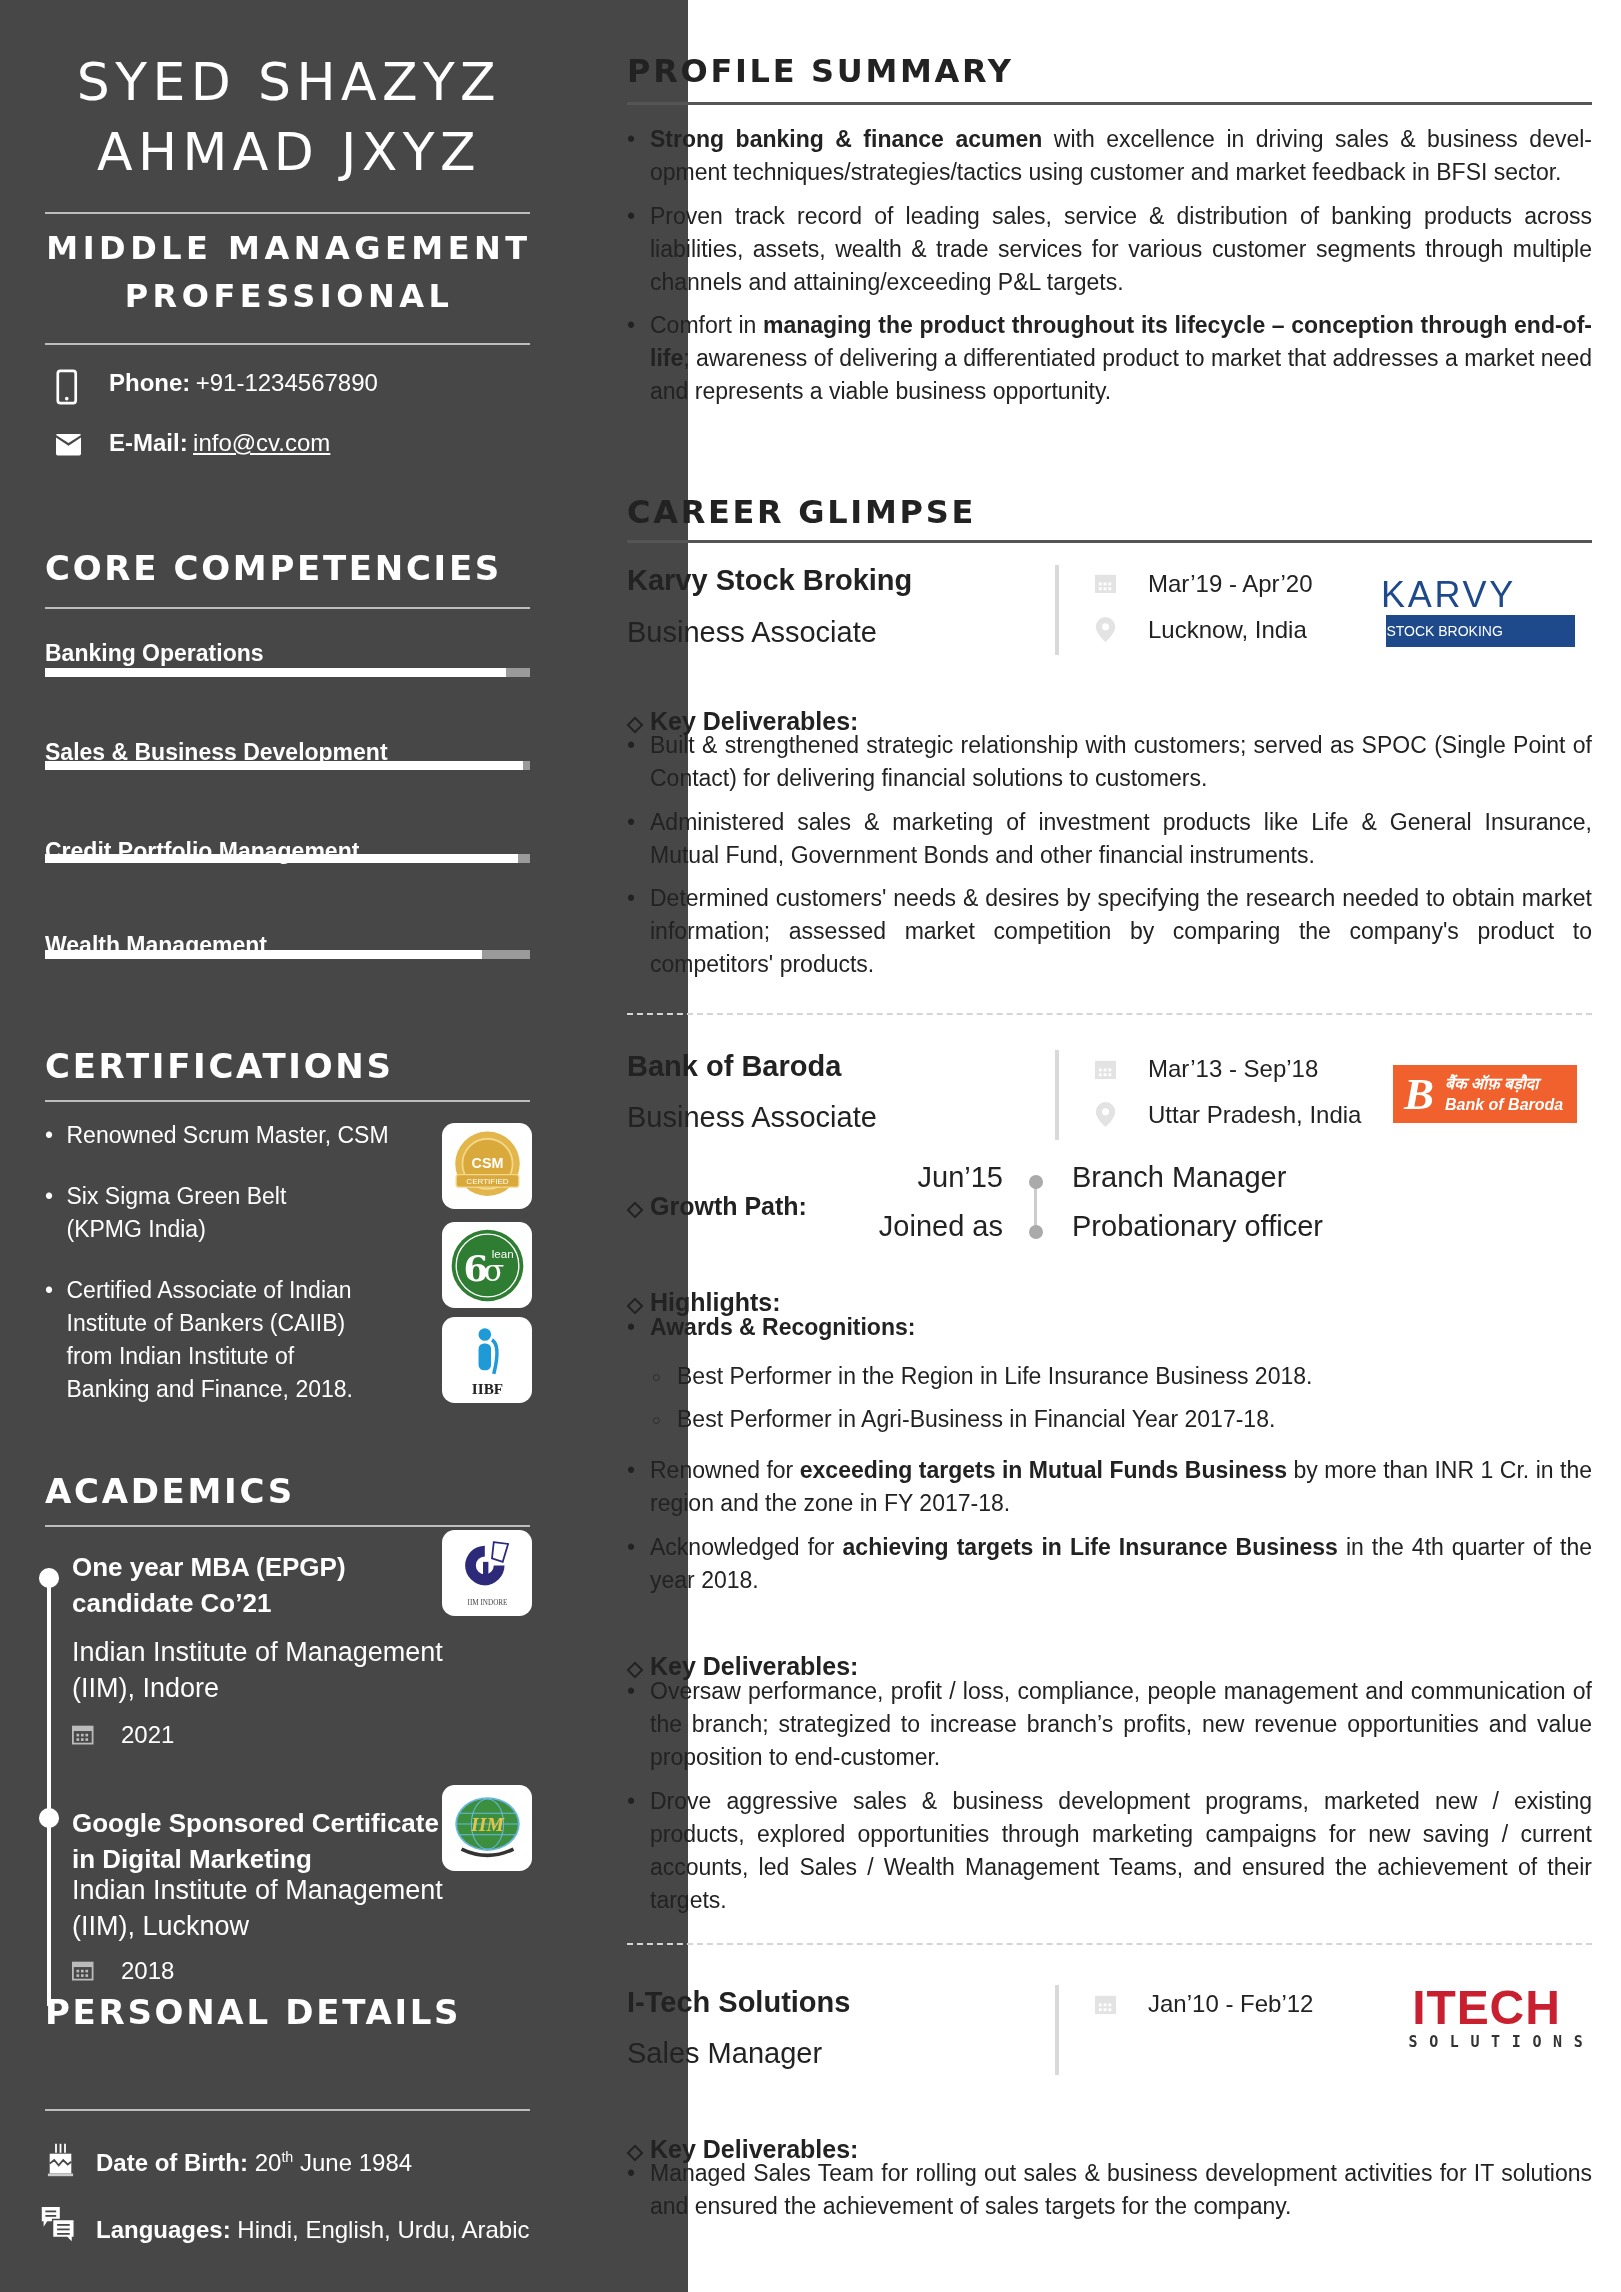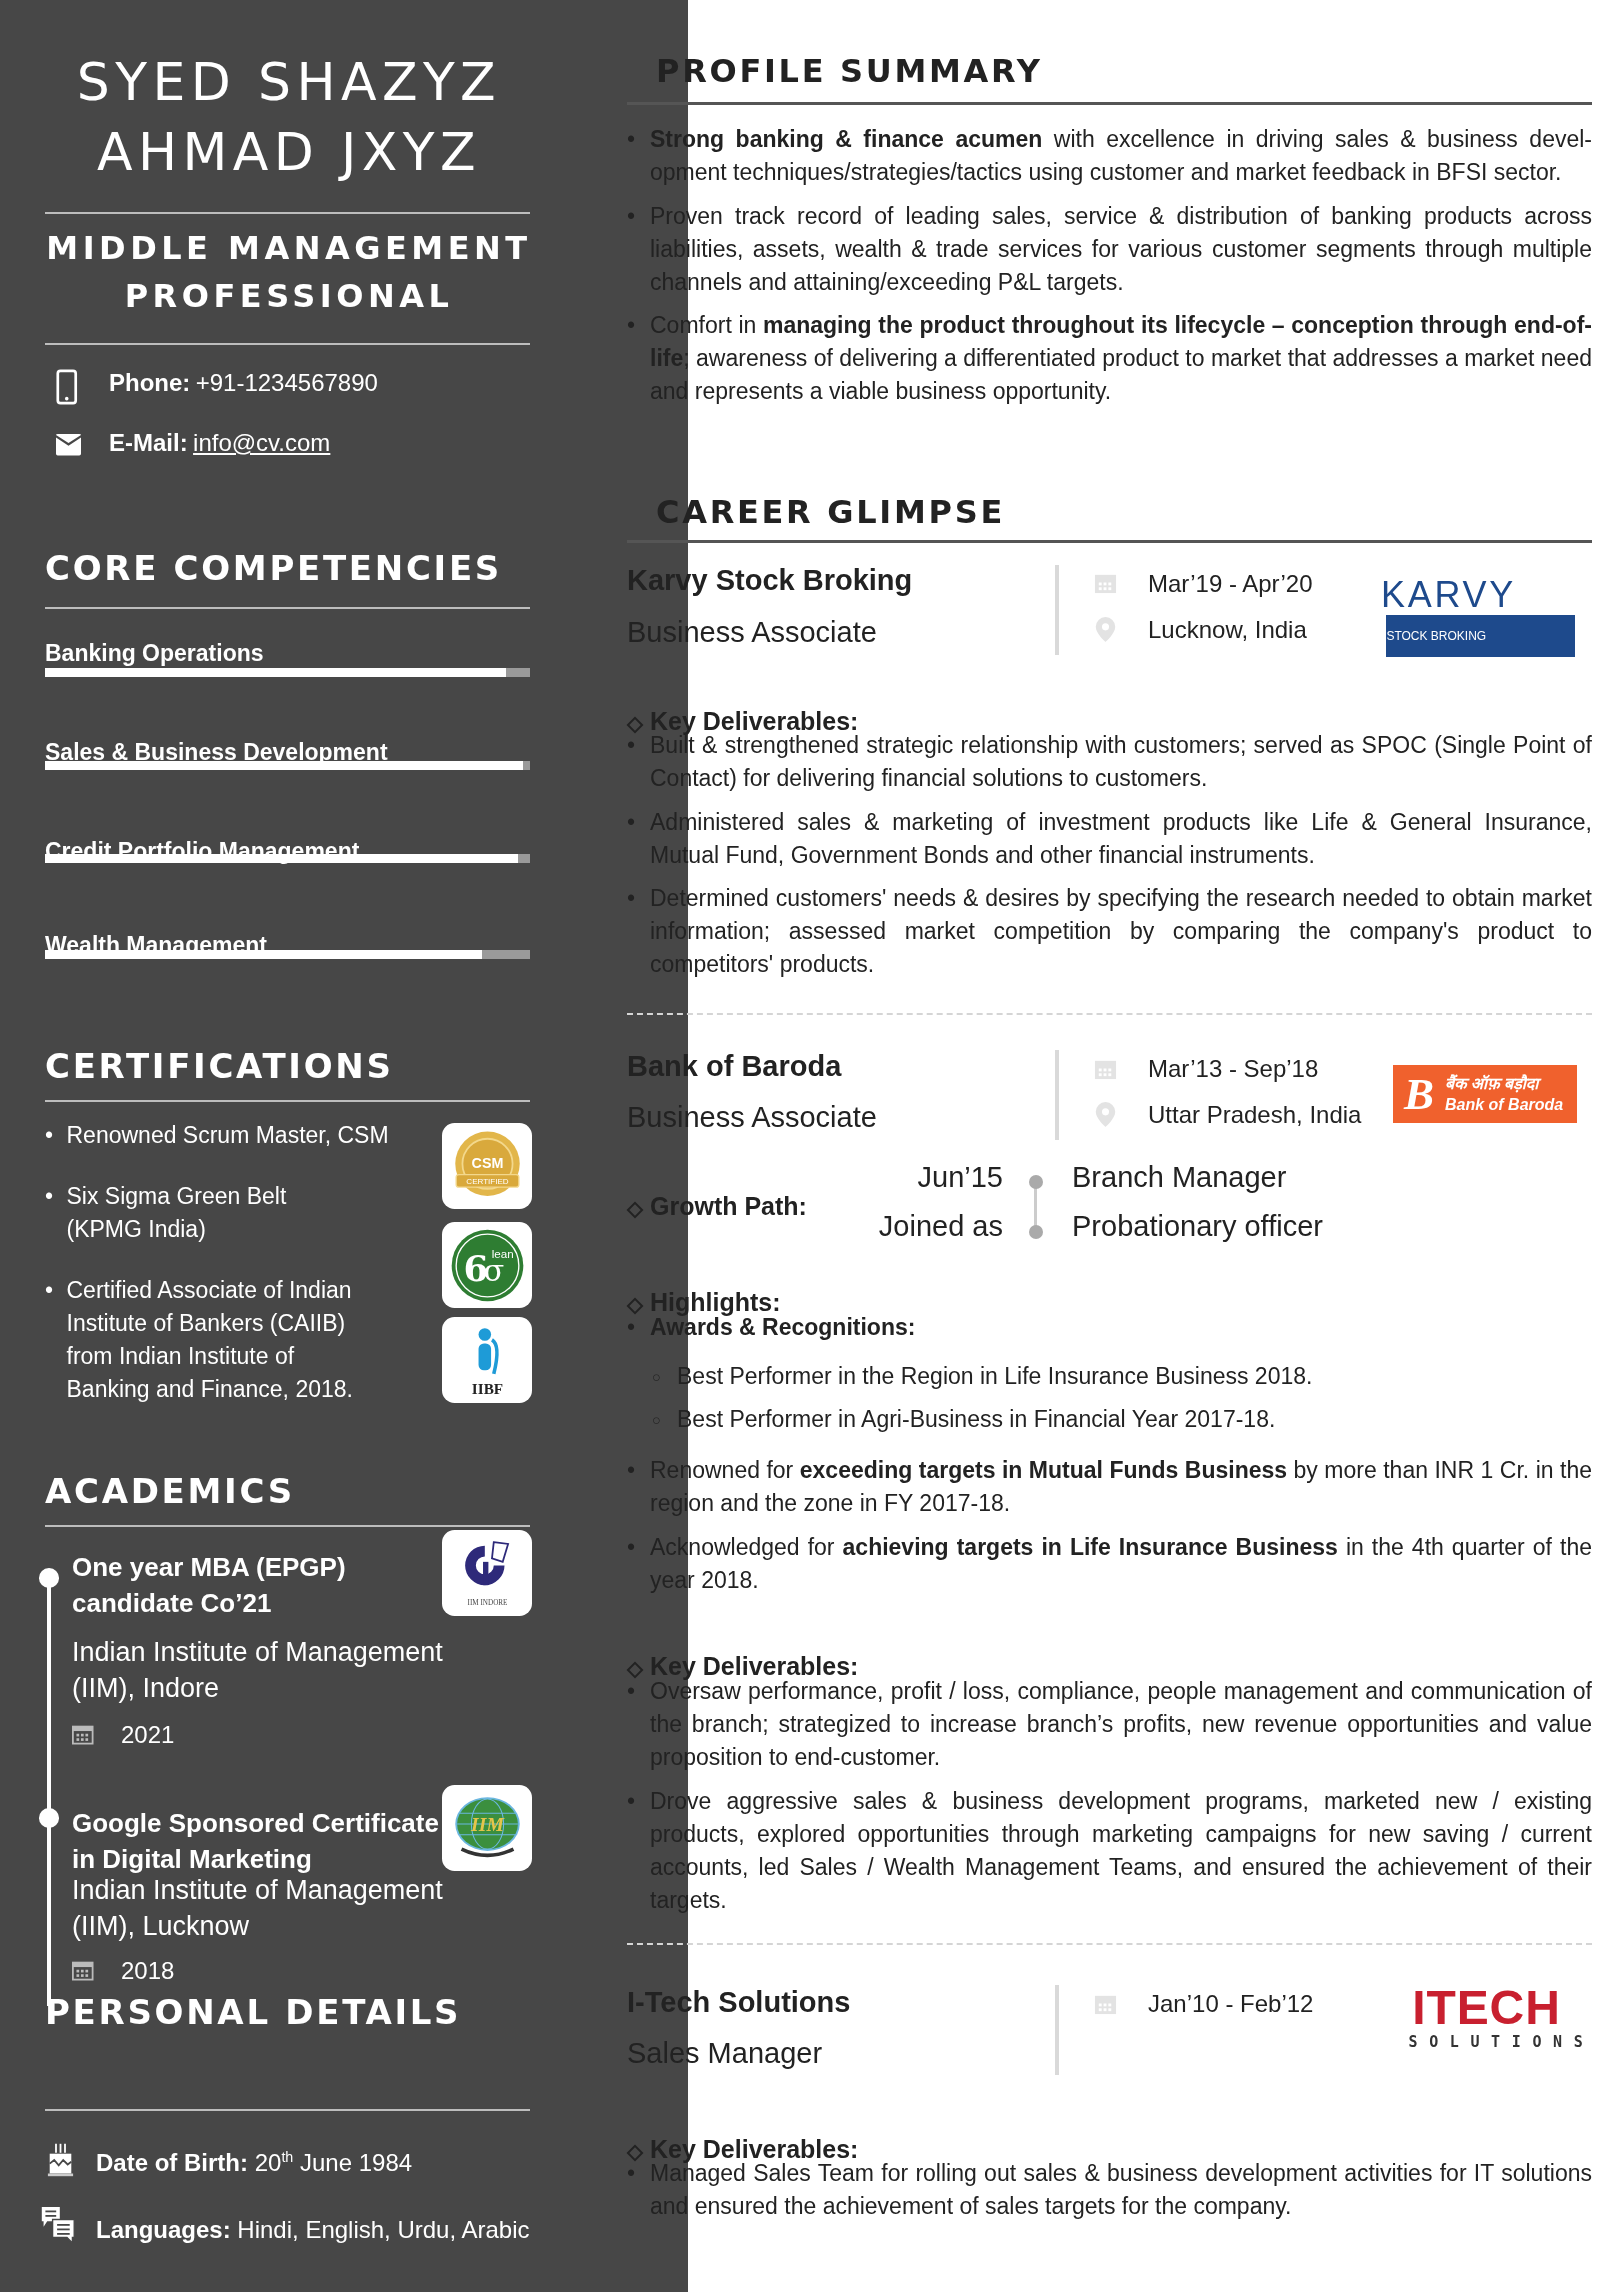--- a/index.html
+++ b/index.html
@@ -32,21 +32,21 @@
   .tl-dot { position: absolute; left: 39px; width: 19.7px; height: 19.7px; border-radius: 50%; background: #fff; }
   .acad-title { position: absolute; left: 72px; width: 376px; font-size: 26px; font-weight: bold; line-height: 36px; }
   .acad-inst { position: absolute; left: 72px; width: 412px; font-size: 27px; line-height: 36px; }
   .acad-year { position: absolute; left: 121px; font-size: 24px; }
   .cal-l { position: absolute; left: 72px; }
 
   .pd-row { position: absolute; left: 96px; font-size: 24px; }
   .pd-row sup { font-size: 14.3px; }
 
   
-  .sec-head-r { position: absolute; left: 0; font-size: 32px; letter-spacing: 2.7px; font-family: "DejaVu Sans", sans-serif; color: #222; font-weight: bold; margin-left: 29px; }
+  .sec-head-r { position: absolute; left: 0; font-size: 32px; letter-spacing: 2.7px; font-family: "DejaVu Sans", sans-serif; color: #222; font-weight: bold; }
   .rule-r { position: absolute; left: 0; width: 965px; height: 2.7px; background: #555; }
   .bullets { position: absolute; left: 0; width: 965px; list-style: none; font-size: 23px; line-height: 33px; color: #222; }
   .bullets li { position: relative; padding-left: 23px; text-align: justify; margin-bottom: 10.7px; }
   .bullets li::before { content: "•"; position: absolute; left: 0; top: 0; }
   .bullets.sub li { padding-left: 25px; margin-bottom: 9.9px; }
   .bullets.sub li::before { content: "○"; font-size: 14.3px; top: 0.9px; }
 
   .job-company { position: absolute; left: 0; font-size: 29px; font-weight: bold; }
   .job-role { position: absolute; left: 0; font-size: 29px; }
   .vline { position: absolute; left: 428px; width: 3.6px; background: #d9d9d9; }
@@ -302,21 +302,21 @@
       </g>
   </svg>
   <div class="meta" style="top:570px">Mar’19 - Apr’20</div>
   <svg class="meta-icon" style="top:616px" width="23" height="27" viewBox="0 0 26 30">
     <path d="M13 1 A11 11 0 0 1 24 12 C24 20 13 29 13 29 C13 29 2 20 2 12 A11 11 0 0 1 13 1 Z" fill="#e3e3e3"></path>
       <circle cx="13" cy="12" r="4" fill="#fff"></circle>
   </svg>
   <div class="meta" style="top:616px">Lucknow, India</div>
   <div class="abs" style="left:754px;top:577px;width:199px;text-align:left">
     <div style="font-size:36px;letter-spacing:2.7px;color:#1E4A8C;font-family:'Liberation Sans',sans-serif;line-height:36px">KARVY</div>
-    <div style="background:#1E4A8C;color:#fff;font-size:12px;padding:14px 0;margin:1.8px 5.4px 0 5.4px">STOCK BROKING</div>
+    <div style="background:#1E4A8C;color:#fff;font-size:14px;padding:8px 0;margin:1.8px 5.4px 0 5.4px">STOCK BROKING</div>
   </div>
 
   <div class="diamond-head" style="top:679px">Key Deliverables:</div>
   <ul class="bullets" style="top:729px">
     <li>Built &amp; strengthened strategic relationship with customers; served as SPOC (Single Point of Contact) for delivering financial solutions to customers.</li>
     <li>Administered sales &amp; marketing of investment products like Life &amp; General Insurance, Mutual Fund, Government Bonds and other financial instruments.</li>
     <li>Determined customers' needs &amp; desires by specifying the research needed to obtain market information; assessed market competition by comparing the company's product to competitors' products.</li>
   </ul>
   <div class="dash" style="top:1013px"></div>
 

